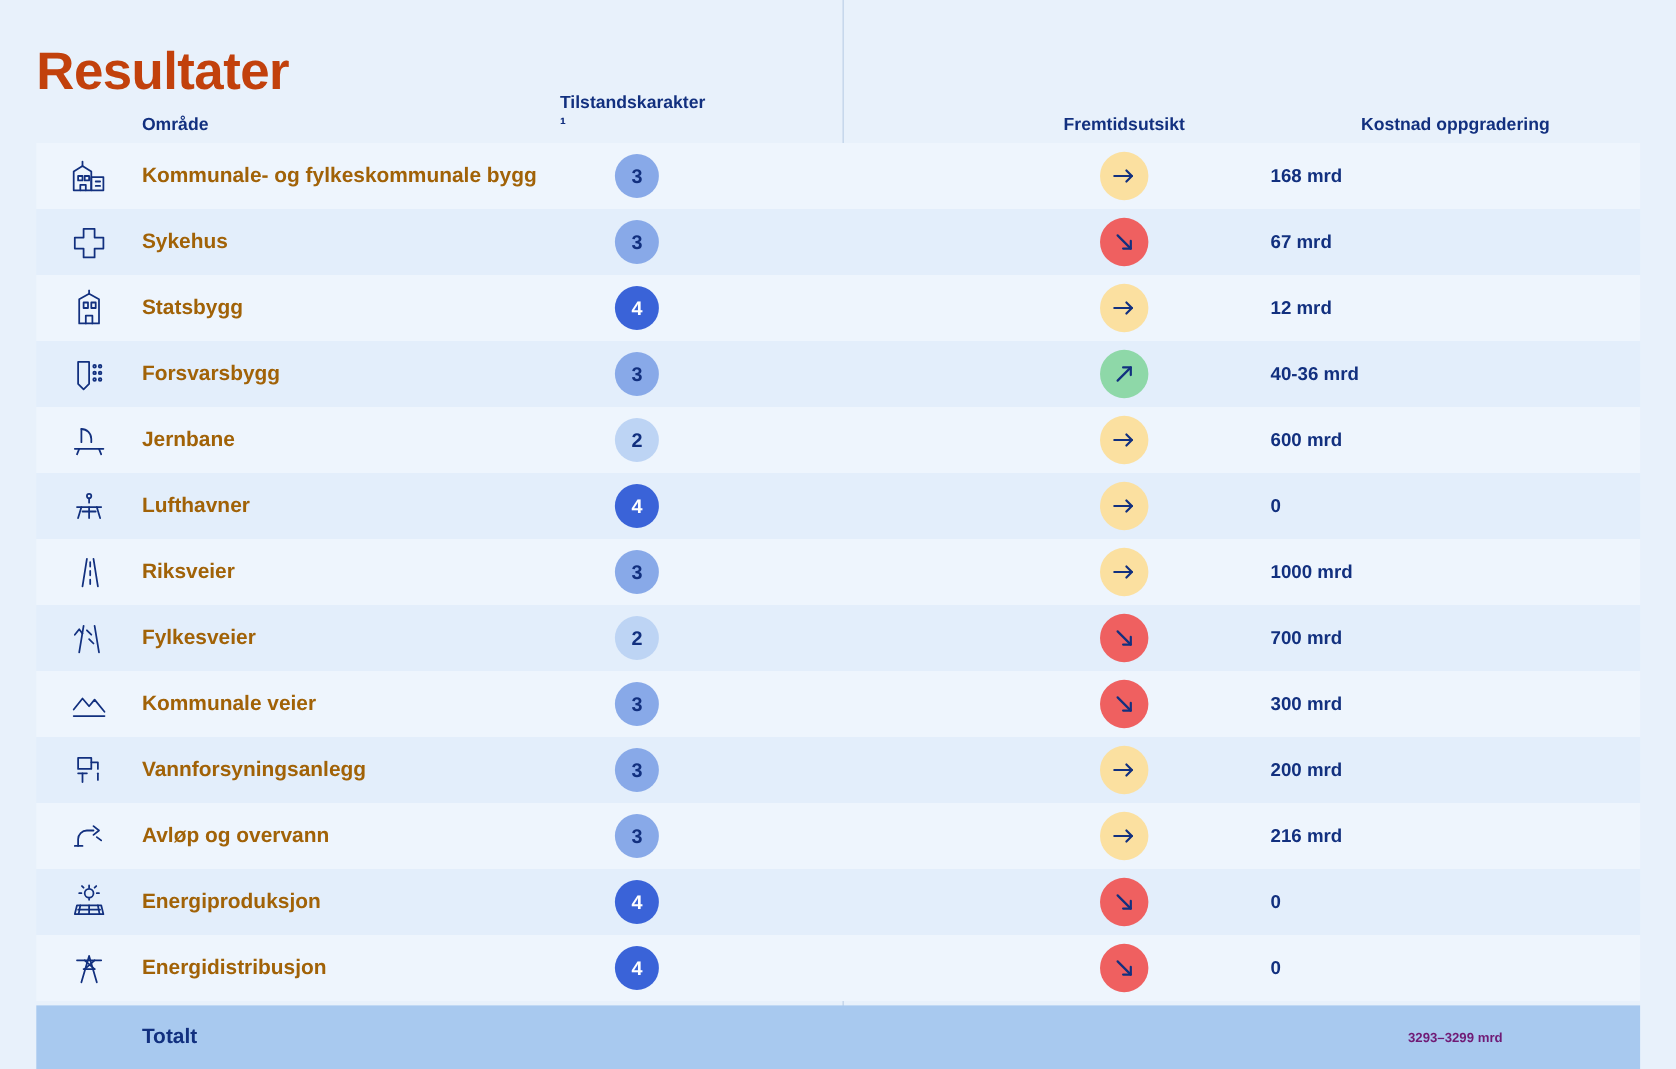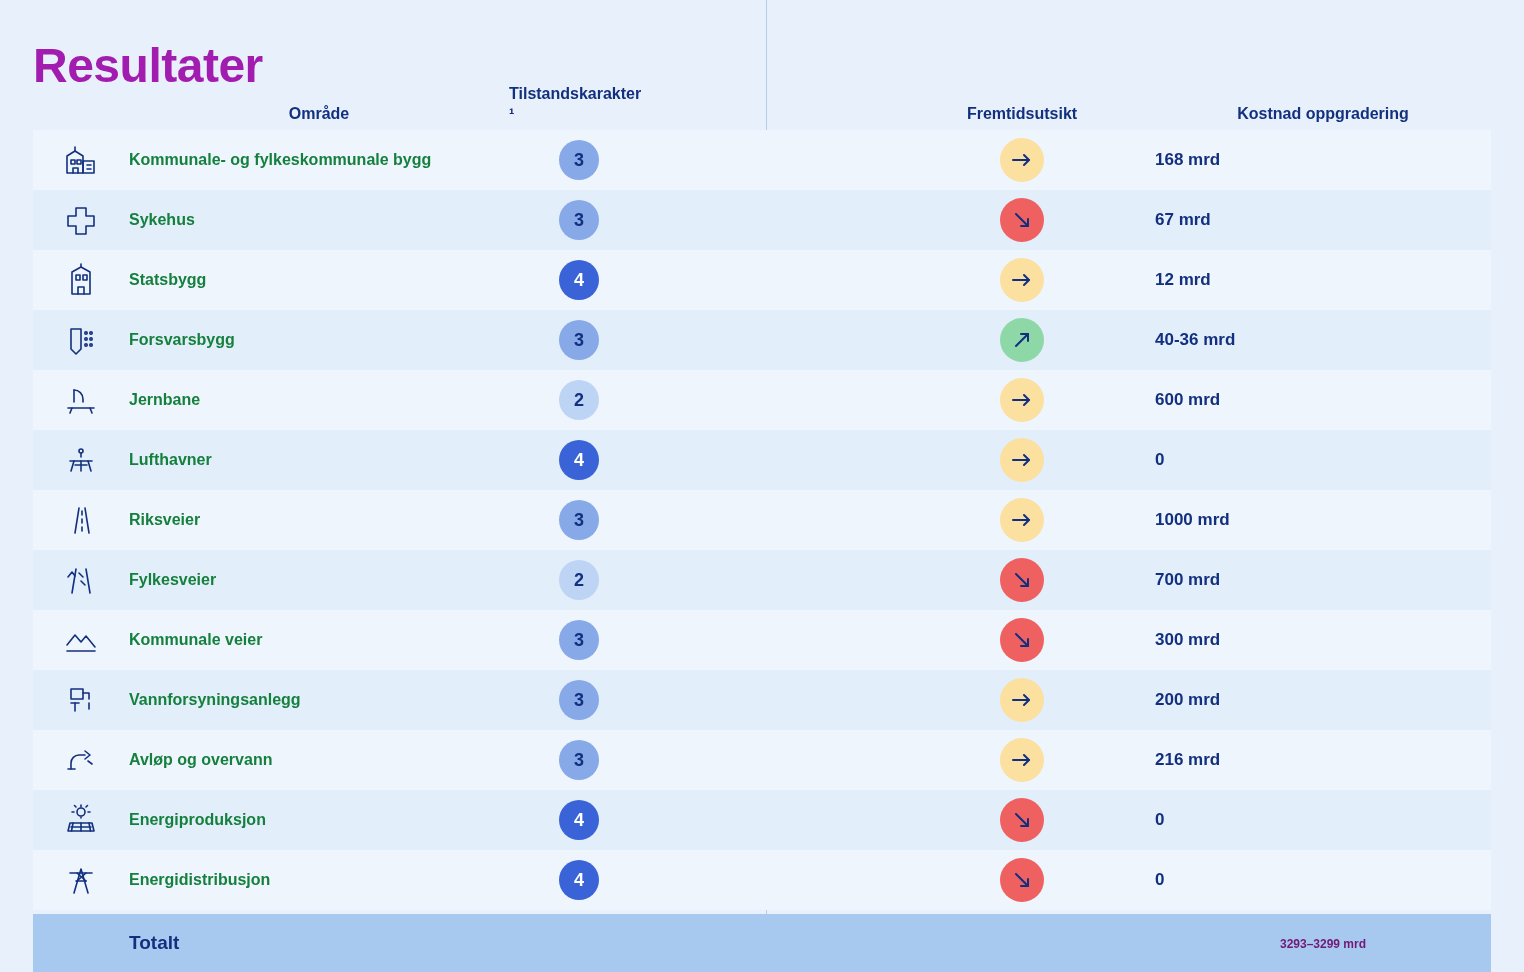--- a/index.html
+++ b/index.html
@@ -29,21 +29,21 @@
     width: 1px;
     height: 972px;
     background: #b9cde6;
   }
   .title {
     position: absolute;
     left: 33px;
     top: 6px;
     font-size: 48px;
     font-weight: bold;
-    color: #a21caf;
+    color: #c2410c;
     letter-spacing: -0.5px;
   }
   .table {
     position: absolute;
     left: 33px;
     top: 88px;
     width: 1458px;
   }
   .head-row {
     display: flex;
@@ -57,21 +57,21 @@
   .col-outlook { width: 266px; flex: none; text-align: center; }
   .col-cost { flex: 1; text-align: center; }
 
   .head-label {
     font-size: 16px;
     font-weight: bold;
     color: #12307f;
     line-height: 1.25;
     padding-bottom: 6px;
   }
-  .head-label.area { padding-left: 0; text-align: center; }
+  .head-label.area { padding-left: 0; text-align: left; }
 
   .row {
     display: flex;
     align-items: center;
     height: 60px;
     background: #eef5fd;
   }
   .row.alt {
     background: #e3eefb;
   }
@@ -80,23 +80,23 @@
     align-items: center;
     height: 60px;
   }
   .cell.icon { justify-content: center; }
   .cell.area { justify-content: flex-start; }
   .cell.grade { justify-content: center; }
   .cell.outlook { justify-content: center; }
   .cell.cost { justify-content: flex-start; }
 
   .area-label {
-    font-size: 16px;
+    font-size: 19px;
     font-weight: bold;
-    color: #15803d;
+    color: #a16207;
   }
   .cost-label {
     font-size: 17px;
     font-weight: bold;
     color: #12307f;
   }
 
   .grade-badge {
     width: 40px;
     height: 40px;

